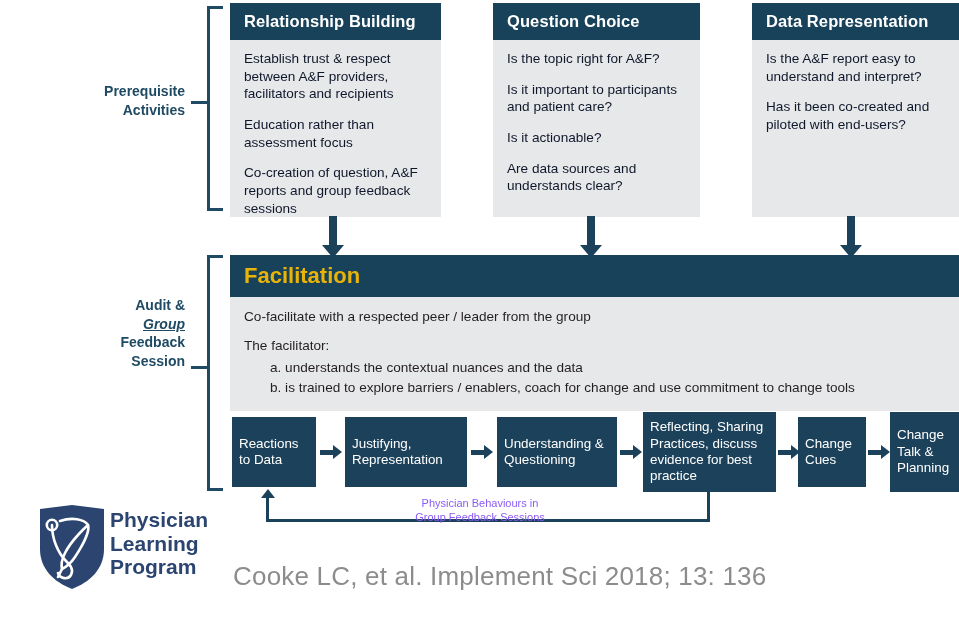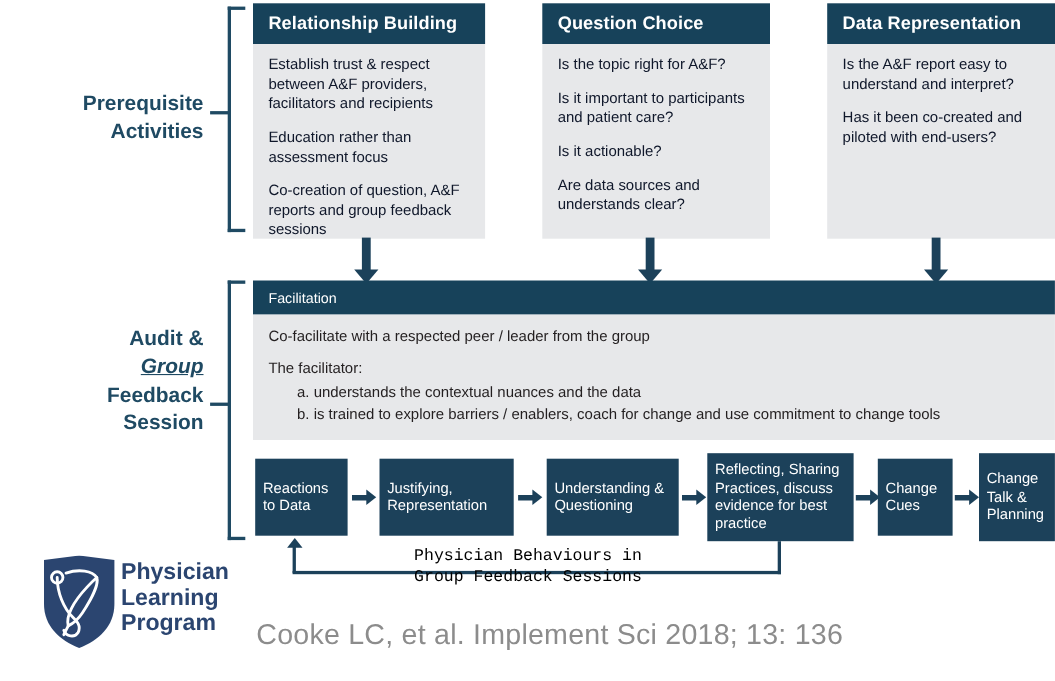--- a/index.html
+++ b/index.html
@@ -26,22 +26,22 @@
     color:#0f172a;
     font-size:13.6px;
     line-height:1.3;
   }
   .col-body p{margin:0 0 13px 0;}
   .col-body p:last-child{margin-bottom:0;}
 
   
   #facilitation{position:absolute;left:230px;top:255px;width:729px;}
   #fac-head{
-    background:#17425a;color:#ffffff;
-    font-weight:normal;font-size:13px;
+    background:#17425a;color:#eab308;
+    font-weight:bold;font-size:22px;
     padding:8px 0 8px 14px;
   }
   #fac-body{
     background:#e7e8ea;color:#231f20;
     font-size:13.6px;line-height:1.32;
     padding:11px 14px 12px 14px;
   }
   #fac-body .line{margin:0 0 11px 0;}
   #fac-body .line.tight{margin-bottom:4px;}
   #fac-body .sub{margin:0 0 2px 26px;}
@@ -85,33 +85,33 @@
   .seg{position:absolute;background:#1c415a;}
   #loop-up-head{
     position:absolute;width:0;height:0;
     border-left:7px solid transparent;
     border-right:7px solid transparent;
     border-bottom:9px solid #1c415a;
   }
   #loop-label{
     position:absolute;
     text-align:center;
-    color:#000000;
-    font-size:15px;
+    color:#8b5cf6;
+    font-size:11px;
     line-height:1.26;
-    font-family:Liberation Mono, monospace;
+    font-family:Liberation Sans, sans-serif;
   }
 
   
   .side-label{
     position:absolute;
     text-align:right;
     color:#1f4a63;
     font-weight:bold;
-    font-size:19px;
+    font-size:14px;
     line-height:1.33;
   }
   .side-label .ital{font-style:italic;text-decoration:underline;}
 
   .bracket{position:absolute;}
   .bracket .vert{position:absolute;left:14px;top:0;width:2.6px;height:100%;background:#1f4a63;}
   .bracket .top,.bracket .bot{position:absolute;left:14px;width:16px;height:2.6px;background:#1f4a63;}
   .bracket .top{top:0;}
   .bracket .bot{bottom:0;}
   .bracket .tick{position:absolute;left:-2px;width:18px;height:2.6px;background:#1f4a63;}

